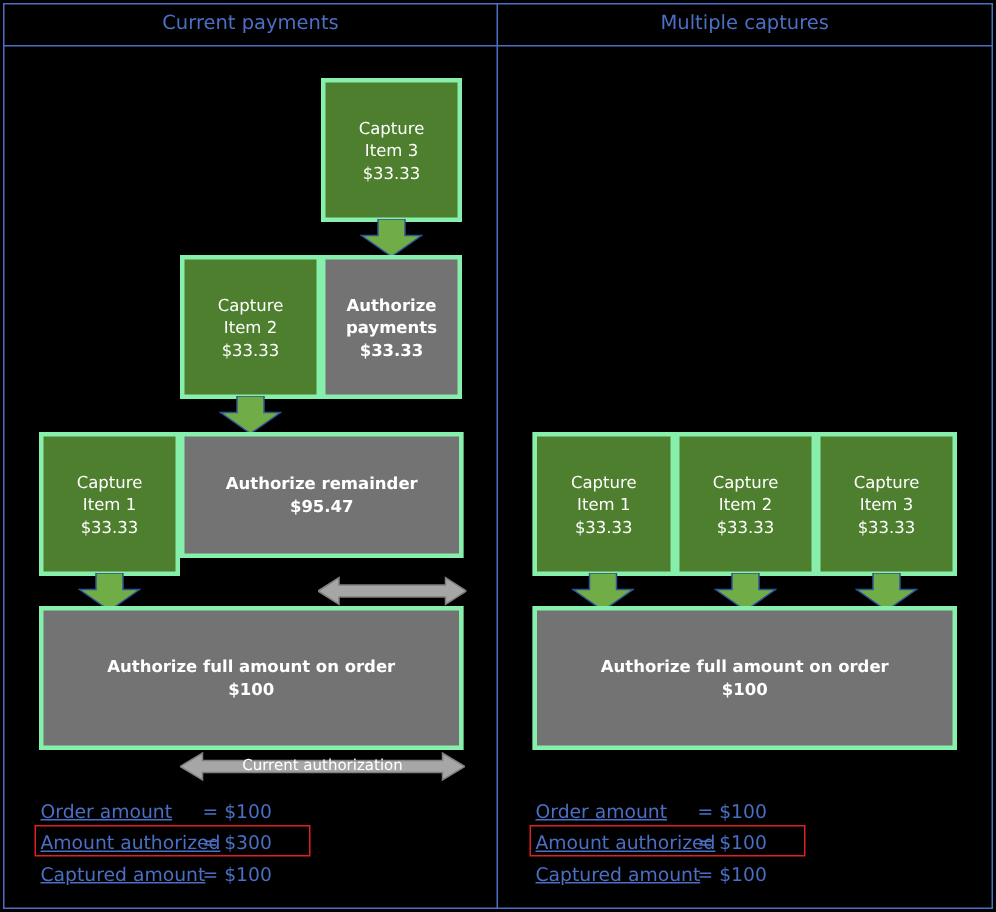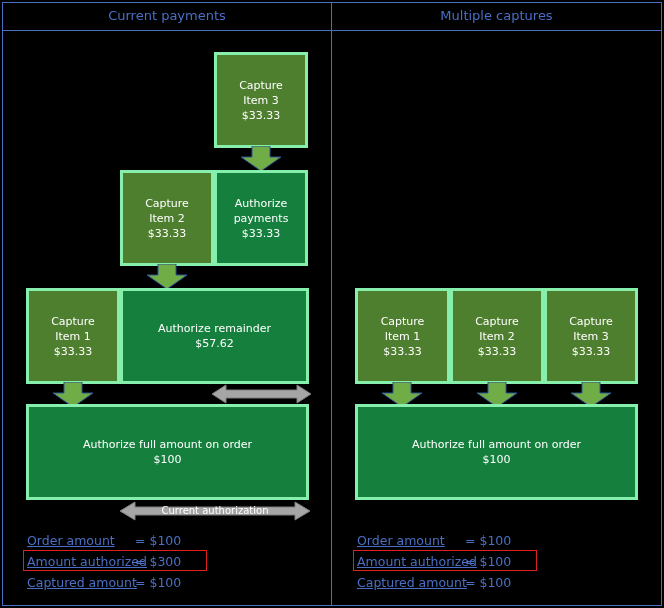--- a/index.html
+++ b/index.html
@@ -28,21 +28,21 @@
   
   .box{
     position:absolute;box-sizing:border-box;
     border:3px solid #86efac;
     display:flex;flex-direction:column;
     align-items:center;justify-content:center;
     font-size:11px;line-height:15px;color:#ffffff;text-align:center;
   }
   .box .ln{display:block;white-space:nowrap;}
   .green{background:#4e7f2e;}
-  .blue{background:#15803d;}
+  .blue{background:#737373;font-weight:bold;}
 
   
   .garrow{position:absolute;}
   .garrow svg{display:block;}
 
   
   .grarrow{position:absolute;}
   .grarrow svg{display:block;}
   .grlabel{
     position:absolute;font-size:10px;color:#ffffff;
@@ -98,23 +98,23 @@
     <svg width="42" height="26" viewBox="0 0 42 26">
       <polygon points="12,0 30,0 30,11 41,11 21,25 1,11 12,11" fill="#70ad47" stroke="#2f5597" stroke-width="1"></polygon>
     </svg>
   </div>
 
   <div class="box green" style="left:26px;top:288px;width:94px;height:96px;">
     <span class="ln">Capture</span>
     <span class="ln">Item 1</span>
     <span class="ln">$33.33</span>
   </div>
-  <div class="box blue" style="left:120px;top:288px;width:189px;height:96px;text-align:right;">
+  <div class="box blue" style="left:120px;top:288px;width:189px;height:84px;text-align:right;">
     <span class="ln">Authorize remainder</span>
-    <span class="ln">$57.62</span>
+    <span class="ln">$95.47</span>
   </div>
 
   <div class="garrow" style="left:52px;top:382px;">
     <svg width="42" height="26" viewBox="0 0 42 26">
       <polygon points="12,0 30,0 30,11 41,11 21,25 1,11 12,11" fill="#70ad47" stroke="#2f5597" stroke-width="1"></polygon>
     </svg>
   </div>
 
   <div class="grarrow" style="left:212px;top:383px;">
     <svg width="99" height="22" viewBox="0 0 99 22">

